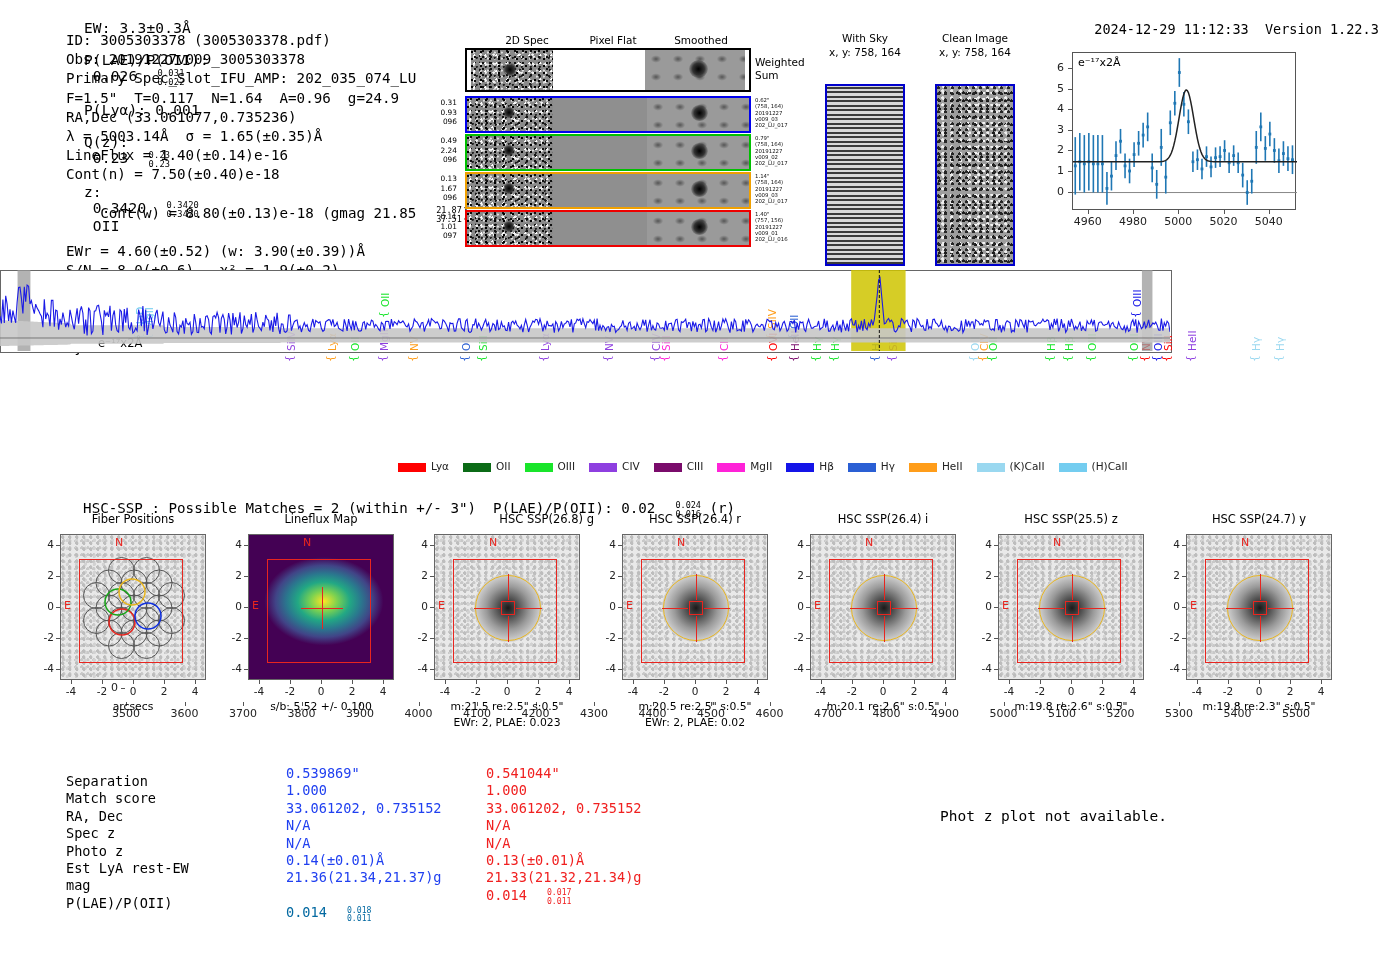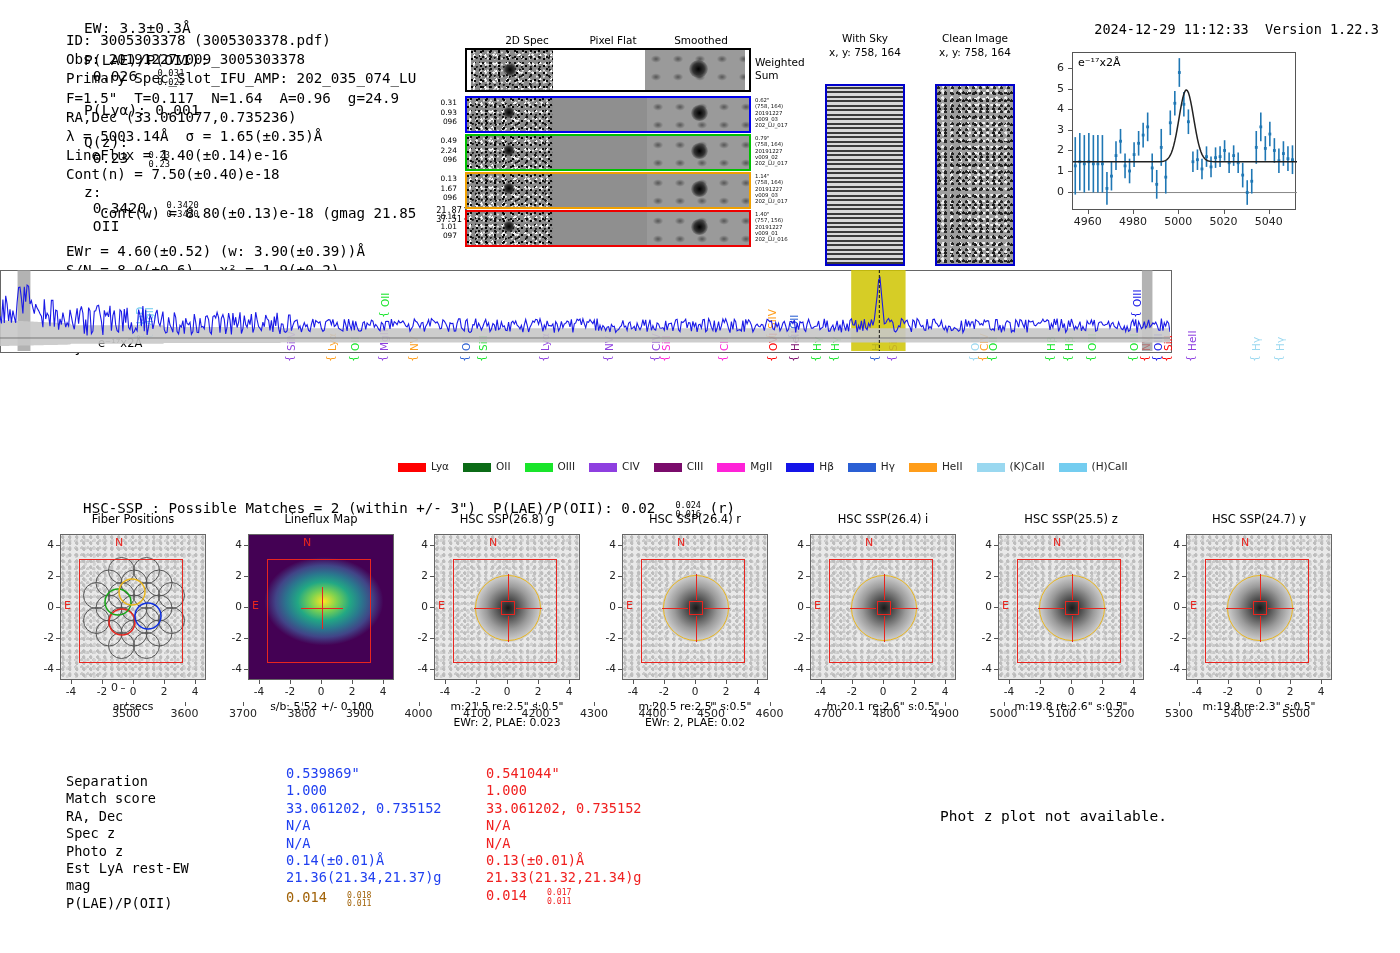--- a/index.html
+++ b/index.html
@@ -600,21 +600,21 @@
     <div class="axnum" style="left:222px;top:662px;width:20px;text-align:right;">-4</div>
     <div class="tk" style="left:244px;top:638px;width:4px;height:1px;"></div>
     <div class="axnum" style="left:222px;top:631px;width:20px;text-align:right;">-2</div>
     <div class="tk" style="left:244px;top:607px;width:4px;height:1px;"></div>
     <div class="axnum" style="left:222px;top:600px;width:20px;text-align:right;">0</div>
     <div class="tk" style="left:244px;top:576px;width:4px;height:1px;"></div>
     <div class="axnum" style="left:222px;top:569px;width:20px;text-align:right;">2</div>
     <div class="tk" style="left:244px;top:545px;width:4px;height:1px;"></div>
     <div class="axnum" style="left:222px;top:538px;width:20px;text-align:right;">4</div>
     <div class="cutCap" style="left:226px;top:700px;width:190px;">s/b: 5.52 +/- 0.100</div>
-    <div class="cutTitle" style="left:420px;top:512px;width:174px;">HSC SSP(26.8) g</div>
+    <div class="cutTitle" style="left:420px;top:512px;width:174px;text-align:right;">HSC SSP(26.8) g</div>
     <div class="cutImg grayfield" style="left:434px;top:534px;width:146px;height:146px;">
       <div class="galaxy" style="left:39px;top:39px;width:68px;height:68px;"></div>
       <div class="ycirc" style="left:40px;top:40px;width:66px;height:66px;"></div>
       <div class="redbox" style="left:18px;top:24px;width:104px;height:104px;"></div>
       <div class="redbox" style="left:66px;top:66px;width:14px;height:14px;"></div>
       <div class="crossH" style="left:39px;top:73px;width:26px;"></div>
       <div class="crossH" style="left:81px;top:73px;width:26px;"></div>
       <div class="crossV" style="left:73px;top:39px;height:26px;"></div>
       <div class="crossV" style="left:73px;top:81px;height:26px;"></div>
     </div>
@@ -793,21 +793,21 @@
       <div class="lab" style="top:121.79999999999998px;">P(LAE)/P(OII)</div>
     </div>
   <div id="tbl-c1">
       <div class="c1" style="top:-8px;color:#2040f0;white-space:nowrap;">0.539869"</div>
       <div class="c1" style="top:9.399999999999999px;color:#2040f0;white-space:nowrap;">1.000</div>
       <div class="c1" style="top:26.799999999999997px;color:#2040f0;white-space:nowrap;">33.061202, 0.735152</div>
       <div class="c1" style="top:44.199999999999996px;color:#2040f0;white-space:nowrap;">N/A</div>
       <div class="c1" style="top:61.599999999999994px;color:#2040f0;white-space:nowrap;">N/A</div>
       <div class="c1" style="top:79px;color:#2040f0;white-space:nowrap;">0.14(±0.01)Å</div>
       <div class="c1" style="top:96.39999999999999px;color:#2040f0;white-space:nowrap;">21.36(21.34,21.37)g</div>
-      <div class="c1" style="top:116px;color:#a16207;white-space:nowrap;"><span>0.014</span><span class="fracbox"><span>0.018</span><br><span>0.011</span></span></div>
+      <div class="c1" style="top:131px;color:#0369a1;white-space:nowrap;"><span>0.014</span><span class="fracbox"><span>0.018</span><br><span>0.011</span></span></div>
     </div>
   <div id="tbl-c2">
       <div class="c2" style="top:-8px;color:#f02020;white-space:nowrap;">0.541044"</div>
       <div class="c2" style="top:9.399999999999999px;color:#f02020;white-space:nowrap;">1.000</div>
       <div class="c2" style="top:26.799999999999997px;color:#f02020;white-space:nowrap;">33.061202, 0.735152</div>
       <div class="c2" style="top:44.199999999999996px;color:#f02020;white-space:nowrap;">N/A</div>
       <div class="c2" style="top:61.599999999999994px;color:#f02020;white-space:nowrap;">N/A</div>
       <div class="c2" style="top:79px;color:#f02020;white-space:nowrap;">0.13(±0.01)Å</div>
       <div class="c2" style="top:96.39999999999999px;color:#f02020;white-space:nowrap;">21.33(21.32,21.34)g</div>
       <div class="c2" style="top:113.79999999999998px;color:#f02020;white-space:nowrap;"><span>0.014</span><span class="fracbox"><span>0.017</span><br><span>0.011</span></span></div>

